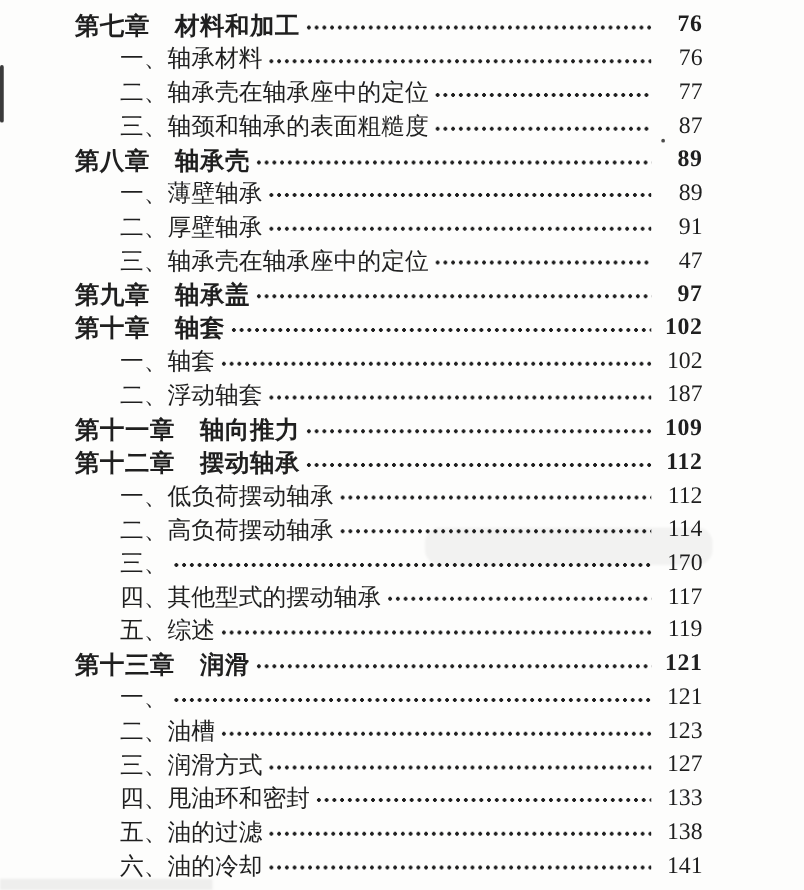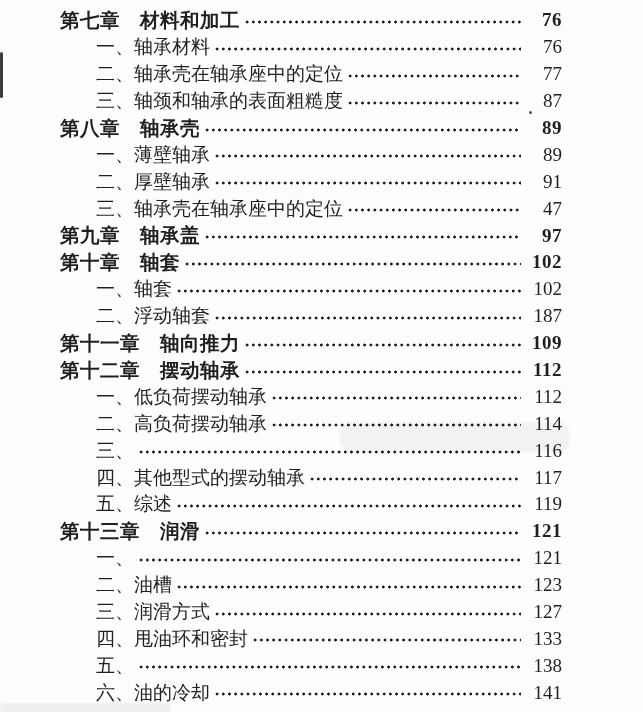--- a/index.html
+++ b/index.html
@@ -206,21 +206,21 @@
   <div class="toc-row item">
     <span class="entry-num">二、</span>
     <span class="entry-title">高负荷摆动轴承</span>
     <span class="leader"></span>
     <span class="entry-page">114</span>
   </div>
 
   <div class="toc-row item">
     <span class="entry-num">三、</span>
     <span class="leader"></span>
-    <span class="entry-page">116</span>
+    <span class="entry-page">170</span>
   </div>
 
   <div class="toc-row item">
     <span class="entry-num">四、</span>
     <span class="entry-title">其他型式的摆动轴承</span>
     <span class="leader"></span>
     <span class="entry-page">117</span>
   </div>
 
   <div class="toc-row item">
@@ -259,20 +259,21 @@
 
   <div class="toc-row item">
     <span class="entry-num">四、</span>
     <span class="entry-title">甩油环和密封</span>
     <span class="leader"></span>
     <span class="entry-page">133</span>
   </div>
 
   <div class="toc-row item">
     <span class="entry-num">五、</span>
+    <span class="entry-title">油的过滤</span>
     <span class="leader"></span>
     <span class="entry-page">138</span>
   </div>
 
   <div class="toc-row item">
     <span class="entry-num">六、</span>
     <span class="entry-title">油的冷却</span>
     <span class="leader"></span>
     <span class="entry-page">141</span>
   </div>

